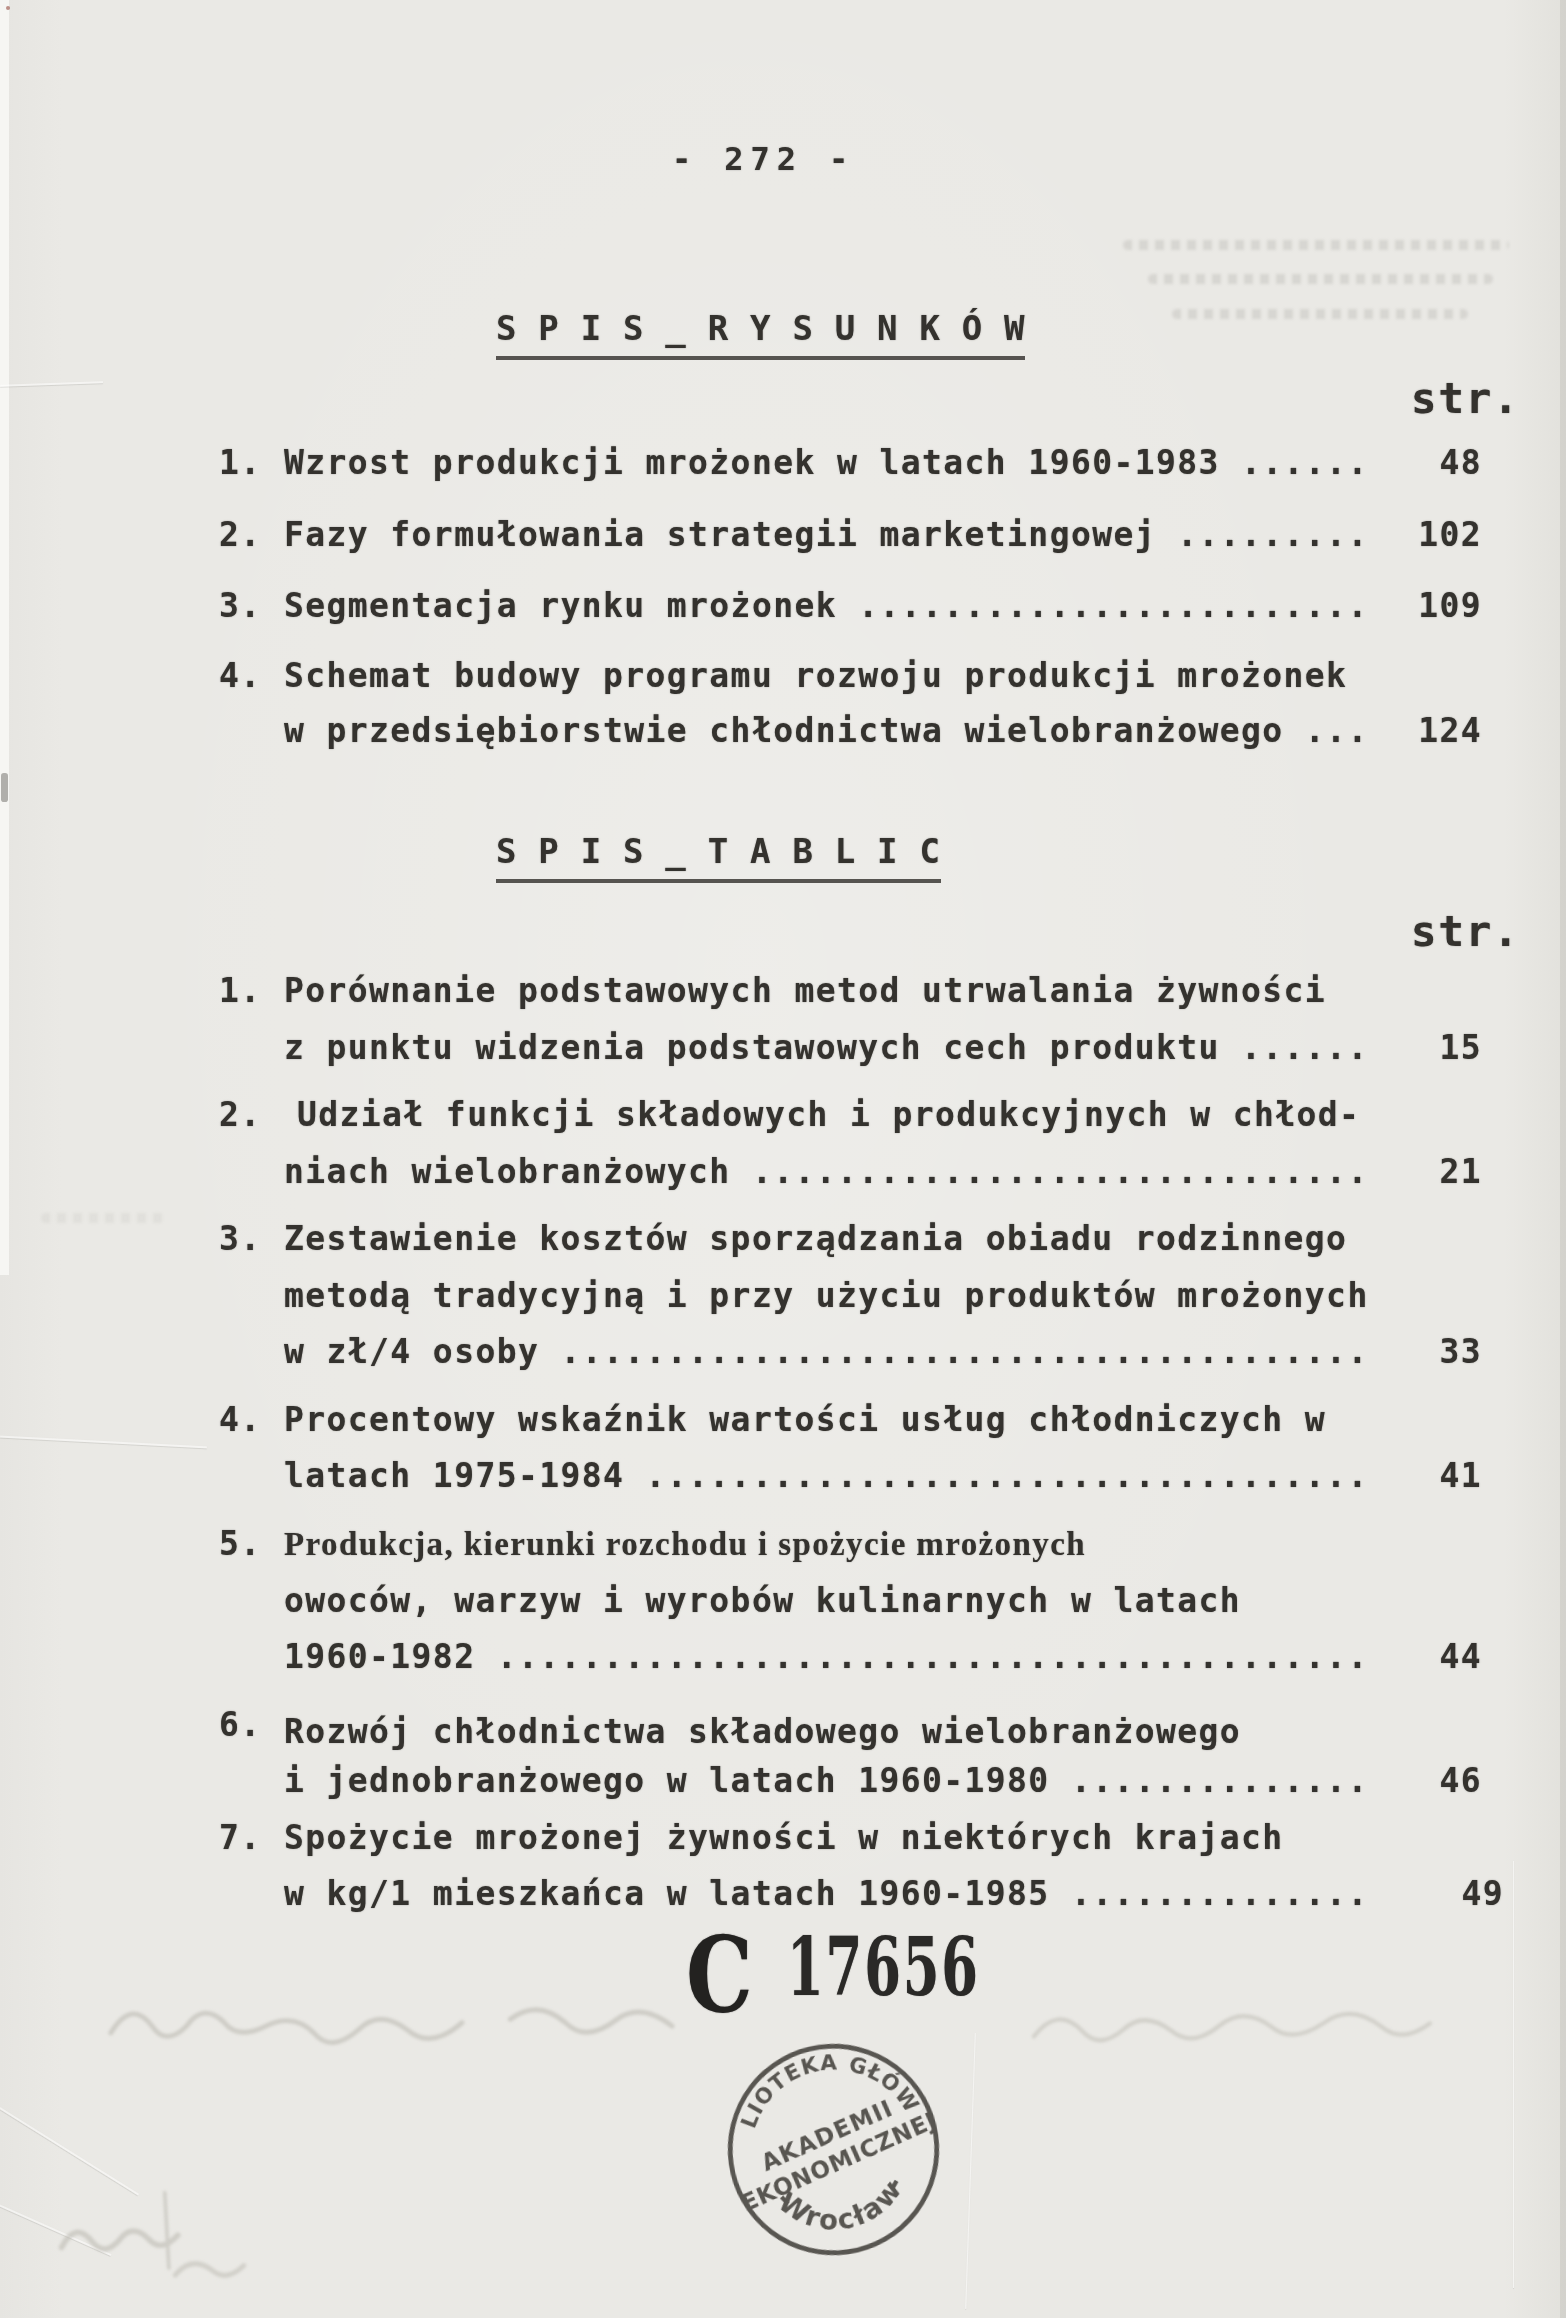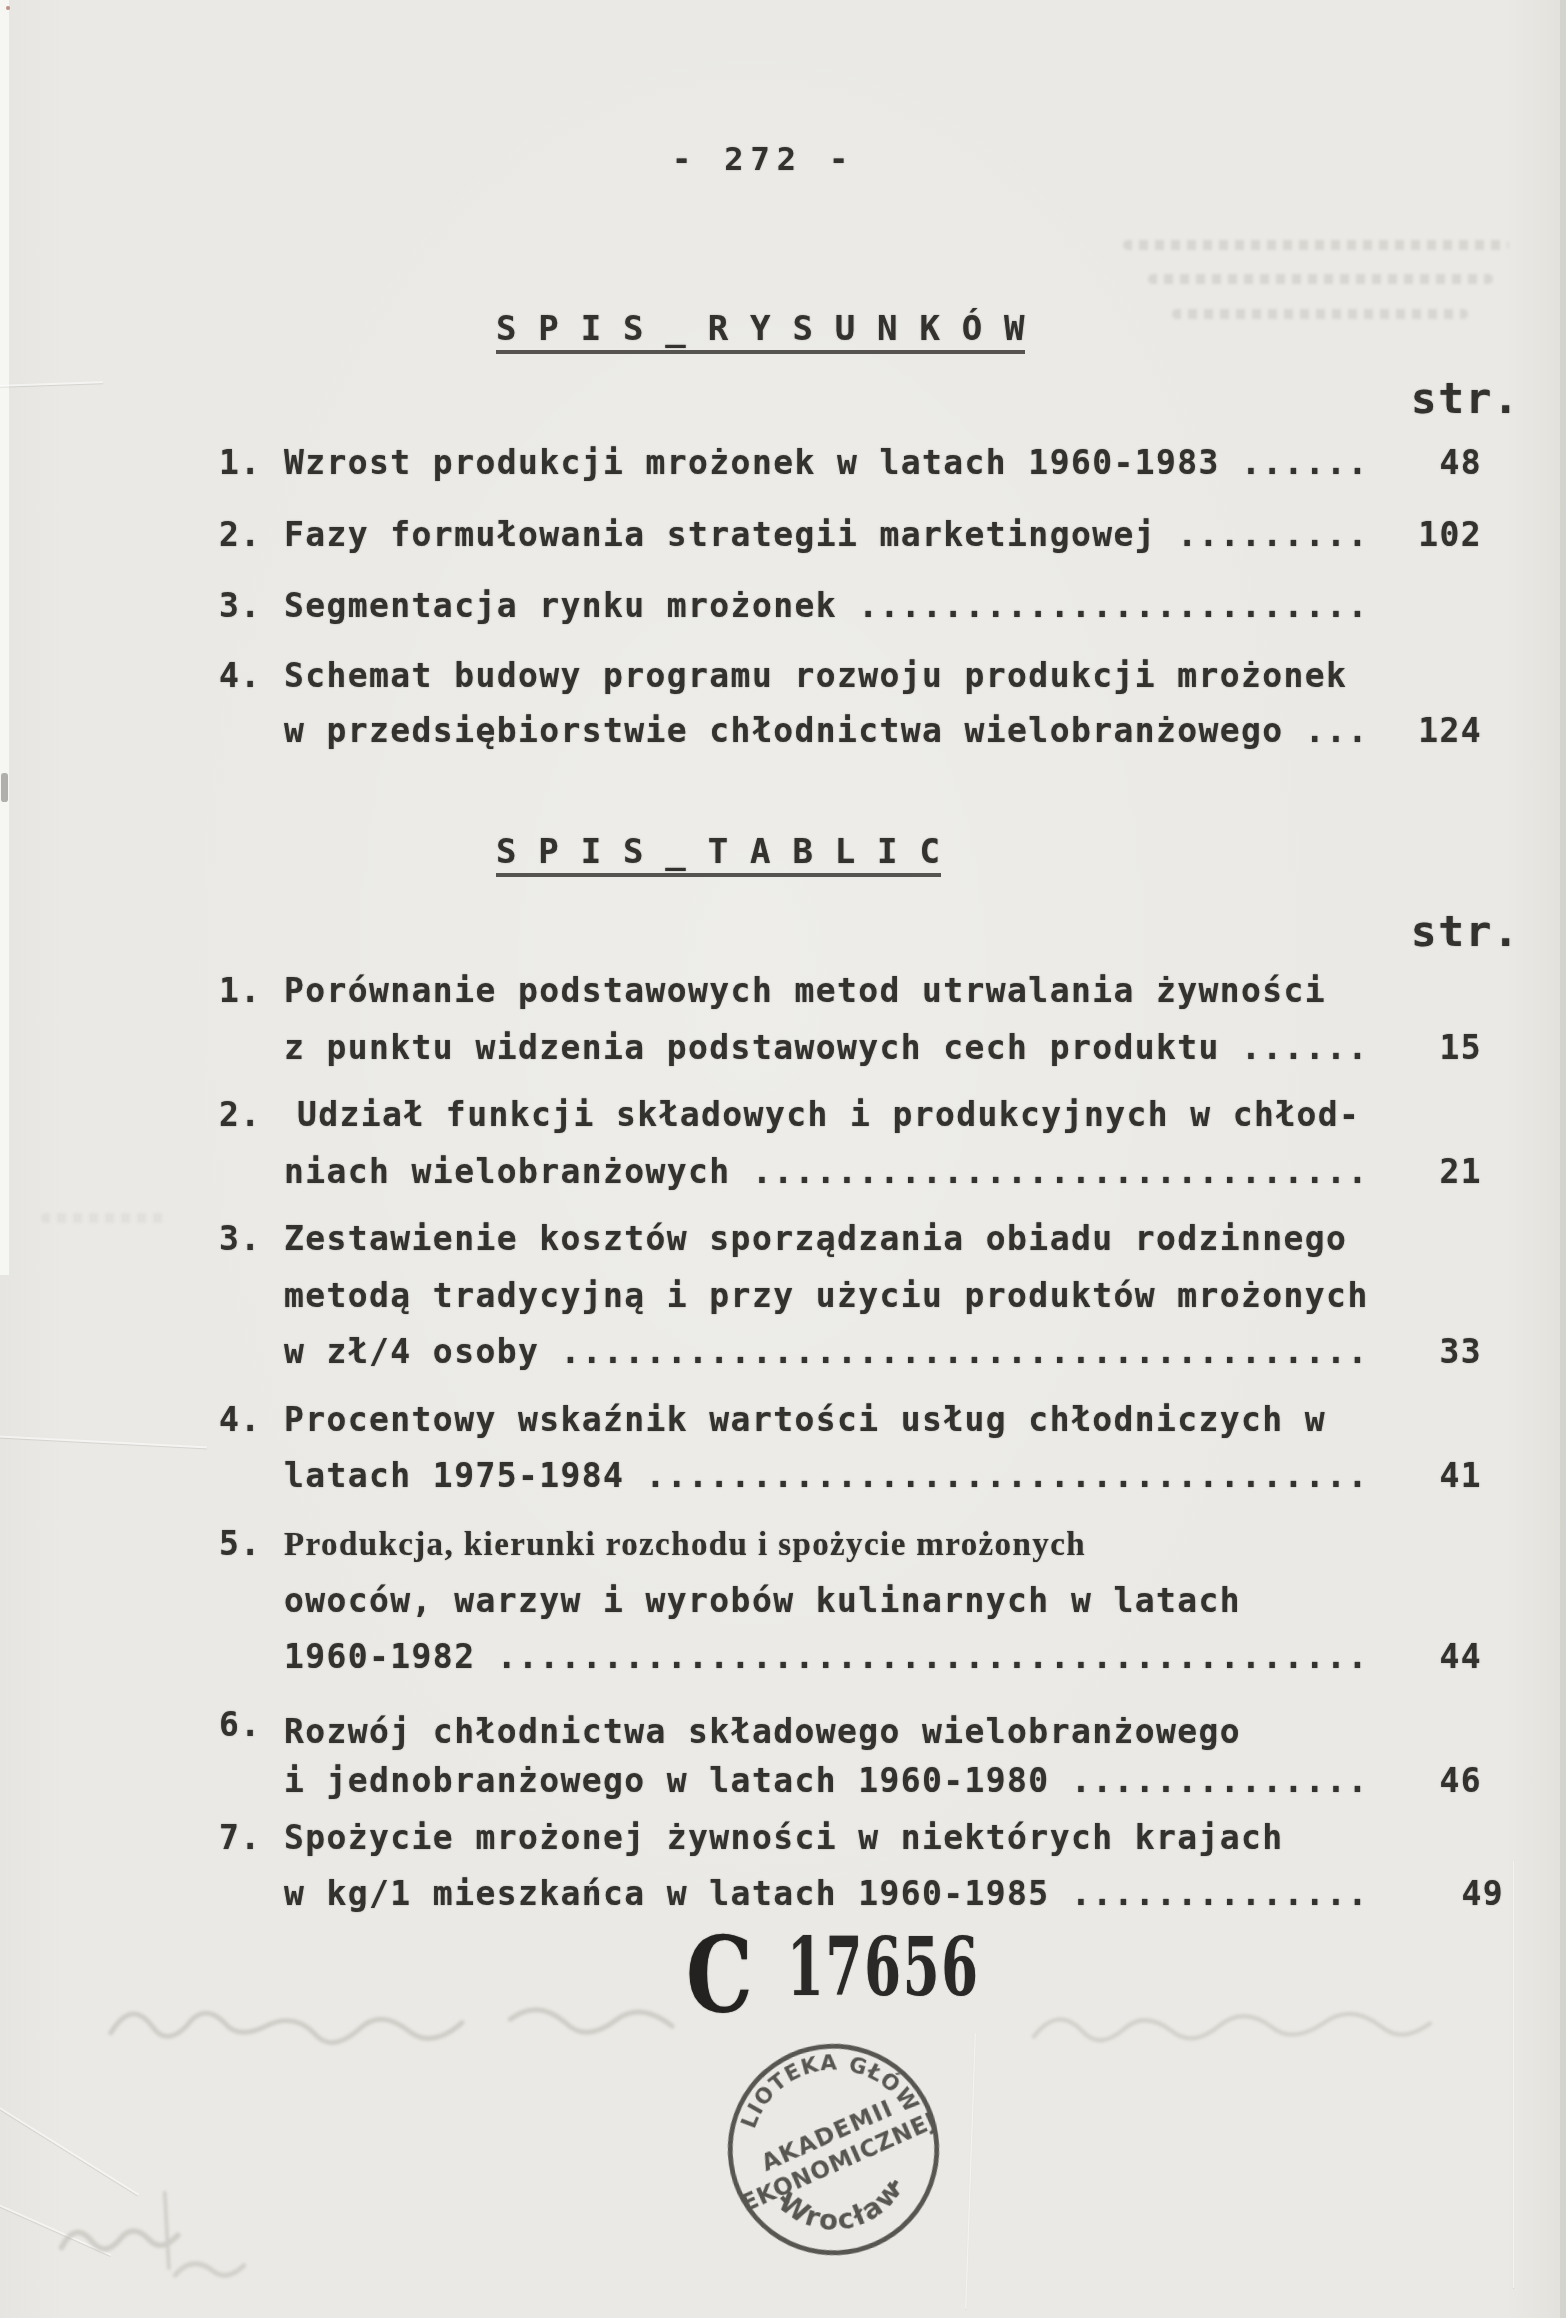--- a/index.html
+++ b/index.html
@@ -23,21 +23,21 @@
     letter-spacing:1.4px;
     white-space:pre;
     filter:blur(0.3px);
     text-shadow:0 0 1.4px rgba(42,40,36,.5);
   }
   .pagehdr{left:672px;top:141px;font-size:32px;letter-spacing:6.9px;}
   .title{
     left:496px;
     font-size:34px;
     letter-spacing:0.7px;
-    padding-bottom:4px;
+    padding-bottom:10px;
     border-bottom:4.8px solid rgba(52,50,46,.82);
   }
   .colnum{left:219px;}
   .colline{left:284px;}
   .colstr{left:0;width:1520px;text-align:right;font-size:43px;}
   .colpage{left:0;width:1482px;text-align:right;}
   
   .acc-letter{
     position:absolute;left:686px;top:1923px;
     font-family:"DejaVu Serif", serif;font-weight:700;
@@ -104,20 +104,21 @@
   <div class="typed colnum" style="top:445px;">1.</div>
   <div class="typed colline" style="top:445px;">Wzrost produkcji mrożonek w latach 1960-1983 ......</div>
   <div class="typed colpage" style="top:445px;">48</div>
 
   <div class="typed colnum" style="top:517px;">2.</div>
   <div class="typed colline" style="top:517px;">Fazy formułowania strategii marketingowej .........</div>
   <div class="typed colpage" style="top:517px;">102</div>
 
   <div class="typed colnum" style="top:588px;">3.</div>
   <div class="typed colline" style="top:588px;">Segmentacja rynku mrożonek ........................</div>
+  <div class="typed colpage" style="top:588px;">109</div>
 
   <div class="typed colnum" style="top:658px;">4.</div>
   <div class="typed colline" style="top:658px;">Schemat budowy programu rozwoju produkcji mrożonek</div>
   <div class="typed colline" style="top:713px;">w przedsiębiorstwie chłodnictwa wielobranżowego ...</div>
   <div class="typed colpage" style="top:713px;">124</div>
 
   <div class="typed title" style="top:833px;">S P I S _ T A B L I C</div>
   <div class="typed colstr" style="top:913px;">str.</div>
 
   <div class="typed colnum" style="top:973px;">1.</div>

